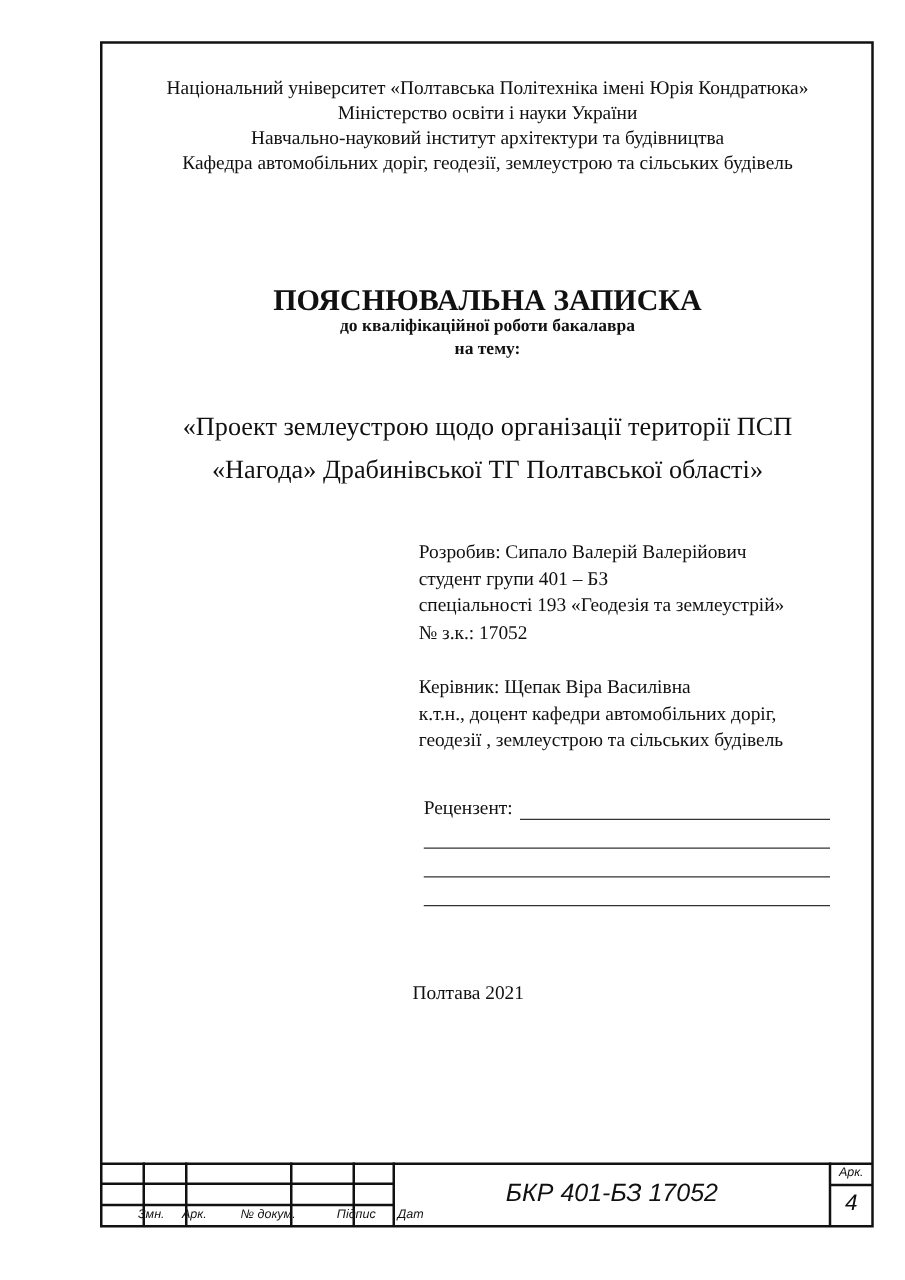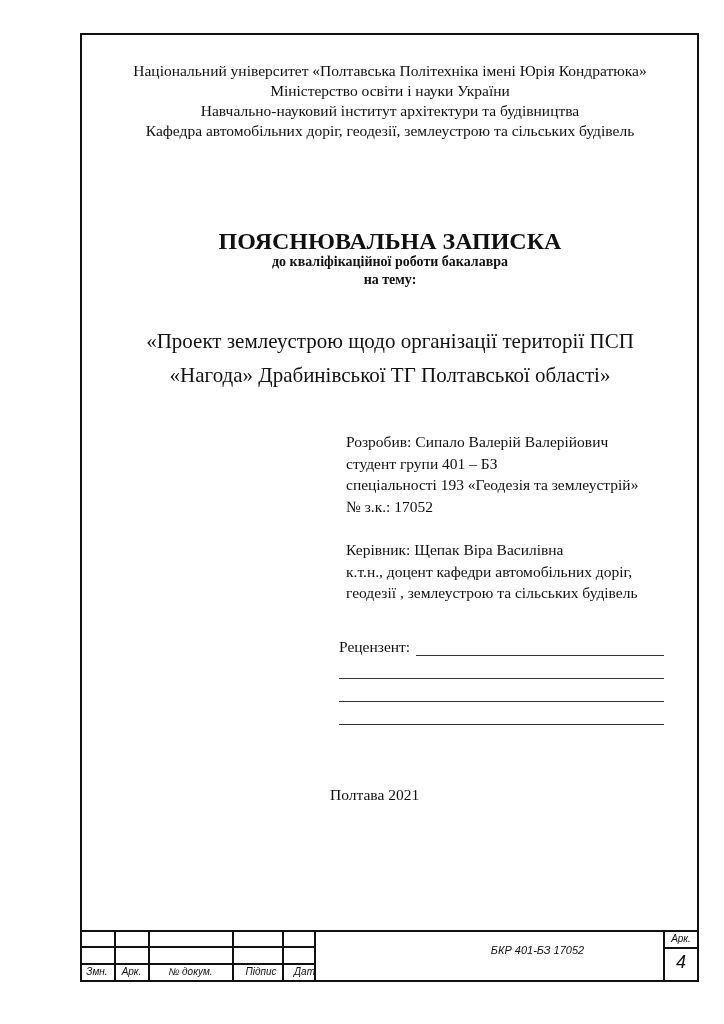--- a/index.html
+++ b/index.html
@@ -5,36 +5,36 @@
   html, body { margin: 0; padding: 0; background: #ffffff; }
   body { width: 724px; height: 1024px; position: relative; overflow: hidden;
          font-family: "Liberation Serif", "DejaVu Serif", serif; color: #111; }
   .frame { position: absolute; left: 80px; top: 33px; width: 615px; height: 945px;
            border: 2.5px solid #111; }
   .center-block { position: absolute; left: 80px; width: 620px; text-align: center; }
   .hdr { top: 61px; font-size: 15.5px; line-height: 20px; }
   .title { top: 229px; font-size: 24px; font-weight: bold; line-height: 24px; }
   .subtitle { top: 253px; font-size: 14px; font-weight: bold; line-height: 18px; }
   .topic { top: 324px; font-size: 21px; line-height: 34px; }
-  .info { position: absolute; left: 346px; top: 431px; font-size: 15.5px; line-height: 21.5px; }
+  .info { position: absolute; left: 335px; top: 431px; font-size: 15.5px; line-height: 21.5px; }
   .info .gap { height: 22px; }
   .reviewer { position: absolute; left: 327px; top: 634px; width: 325px; font-size: 15.5px; margin-left: 12px; }
   .reviewer .row1 { display: flex; align-items: flex-end; height: 22px; }
   .reviewer .row1 .line { flex: 1; border-bottom: 1px solid #333; margin-left: 6px; height: 16px; }
   .reviewer .blank { border-bottom: 1px solid #333; height: 22px; }
   .city { position: absolute; left: 330px; top: 786px; font-size: 15.5px; }
   
   .tb { position: absolute; left: 80px; top: 930px; width: 618px; height: 51px; }
   .vline { position: absolute; top: 0; width: 2px; height: 51px; background: #111; }
   .hline { position: absolute; height: 1.5px; background: #111; }
   .hline.top { top: 0; left: 0; width: 618px; height: 2px; }
   .lbl { position: absolute; top: 35px; font-family: "Liberation Sans", "DejaVu Sans", sans-serif;
-         font-style: italic; font-size: 10px; text-align: center; line-height: 14px; }
+         font-style: italic; font-size: 10px; text-align: center; line-height: 14px; padding-left: 24px; }
   .docno { position: absolute; left: 235px; width: 349px; top: 14px; text-align: center;
-           font-family: "Liberation Sans", "DejaVu Sans", sans-serif; font-style: italic; font-size: 11px; padding-left: 48px; }
+           font-family: "Liberation Sans", "DejaVu Sans", sans-serif; font-style: italic; font-size: 20px; }
   .ark-lbl { position: absolute; left: 584px; width: 34px; top: 3px; text-align: center;
              font-family: "Liberation Sans", "DejaVu Sans", sans-serif; font-style: italic; font-size: 10px; }
   .ark-num { position: absolute; left: 584px; width: 34px; top: 22px; text-align: center;
              font-family: "Liberation Sans", "DejaVu Sans", sans-serif; font-style: italic; font-size: 18px; }
 </style>
 </head>
 <body>
 
 <div class="frame"></div>
 

